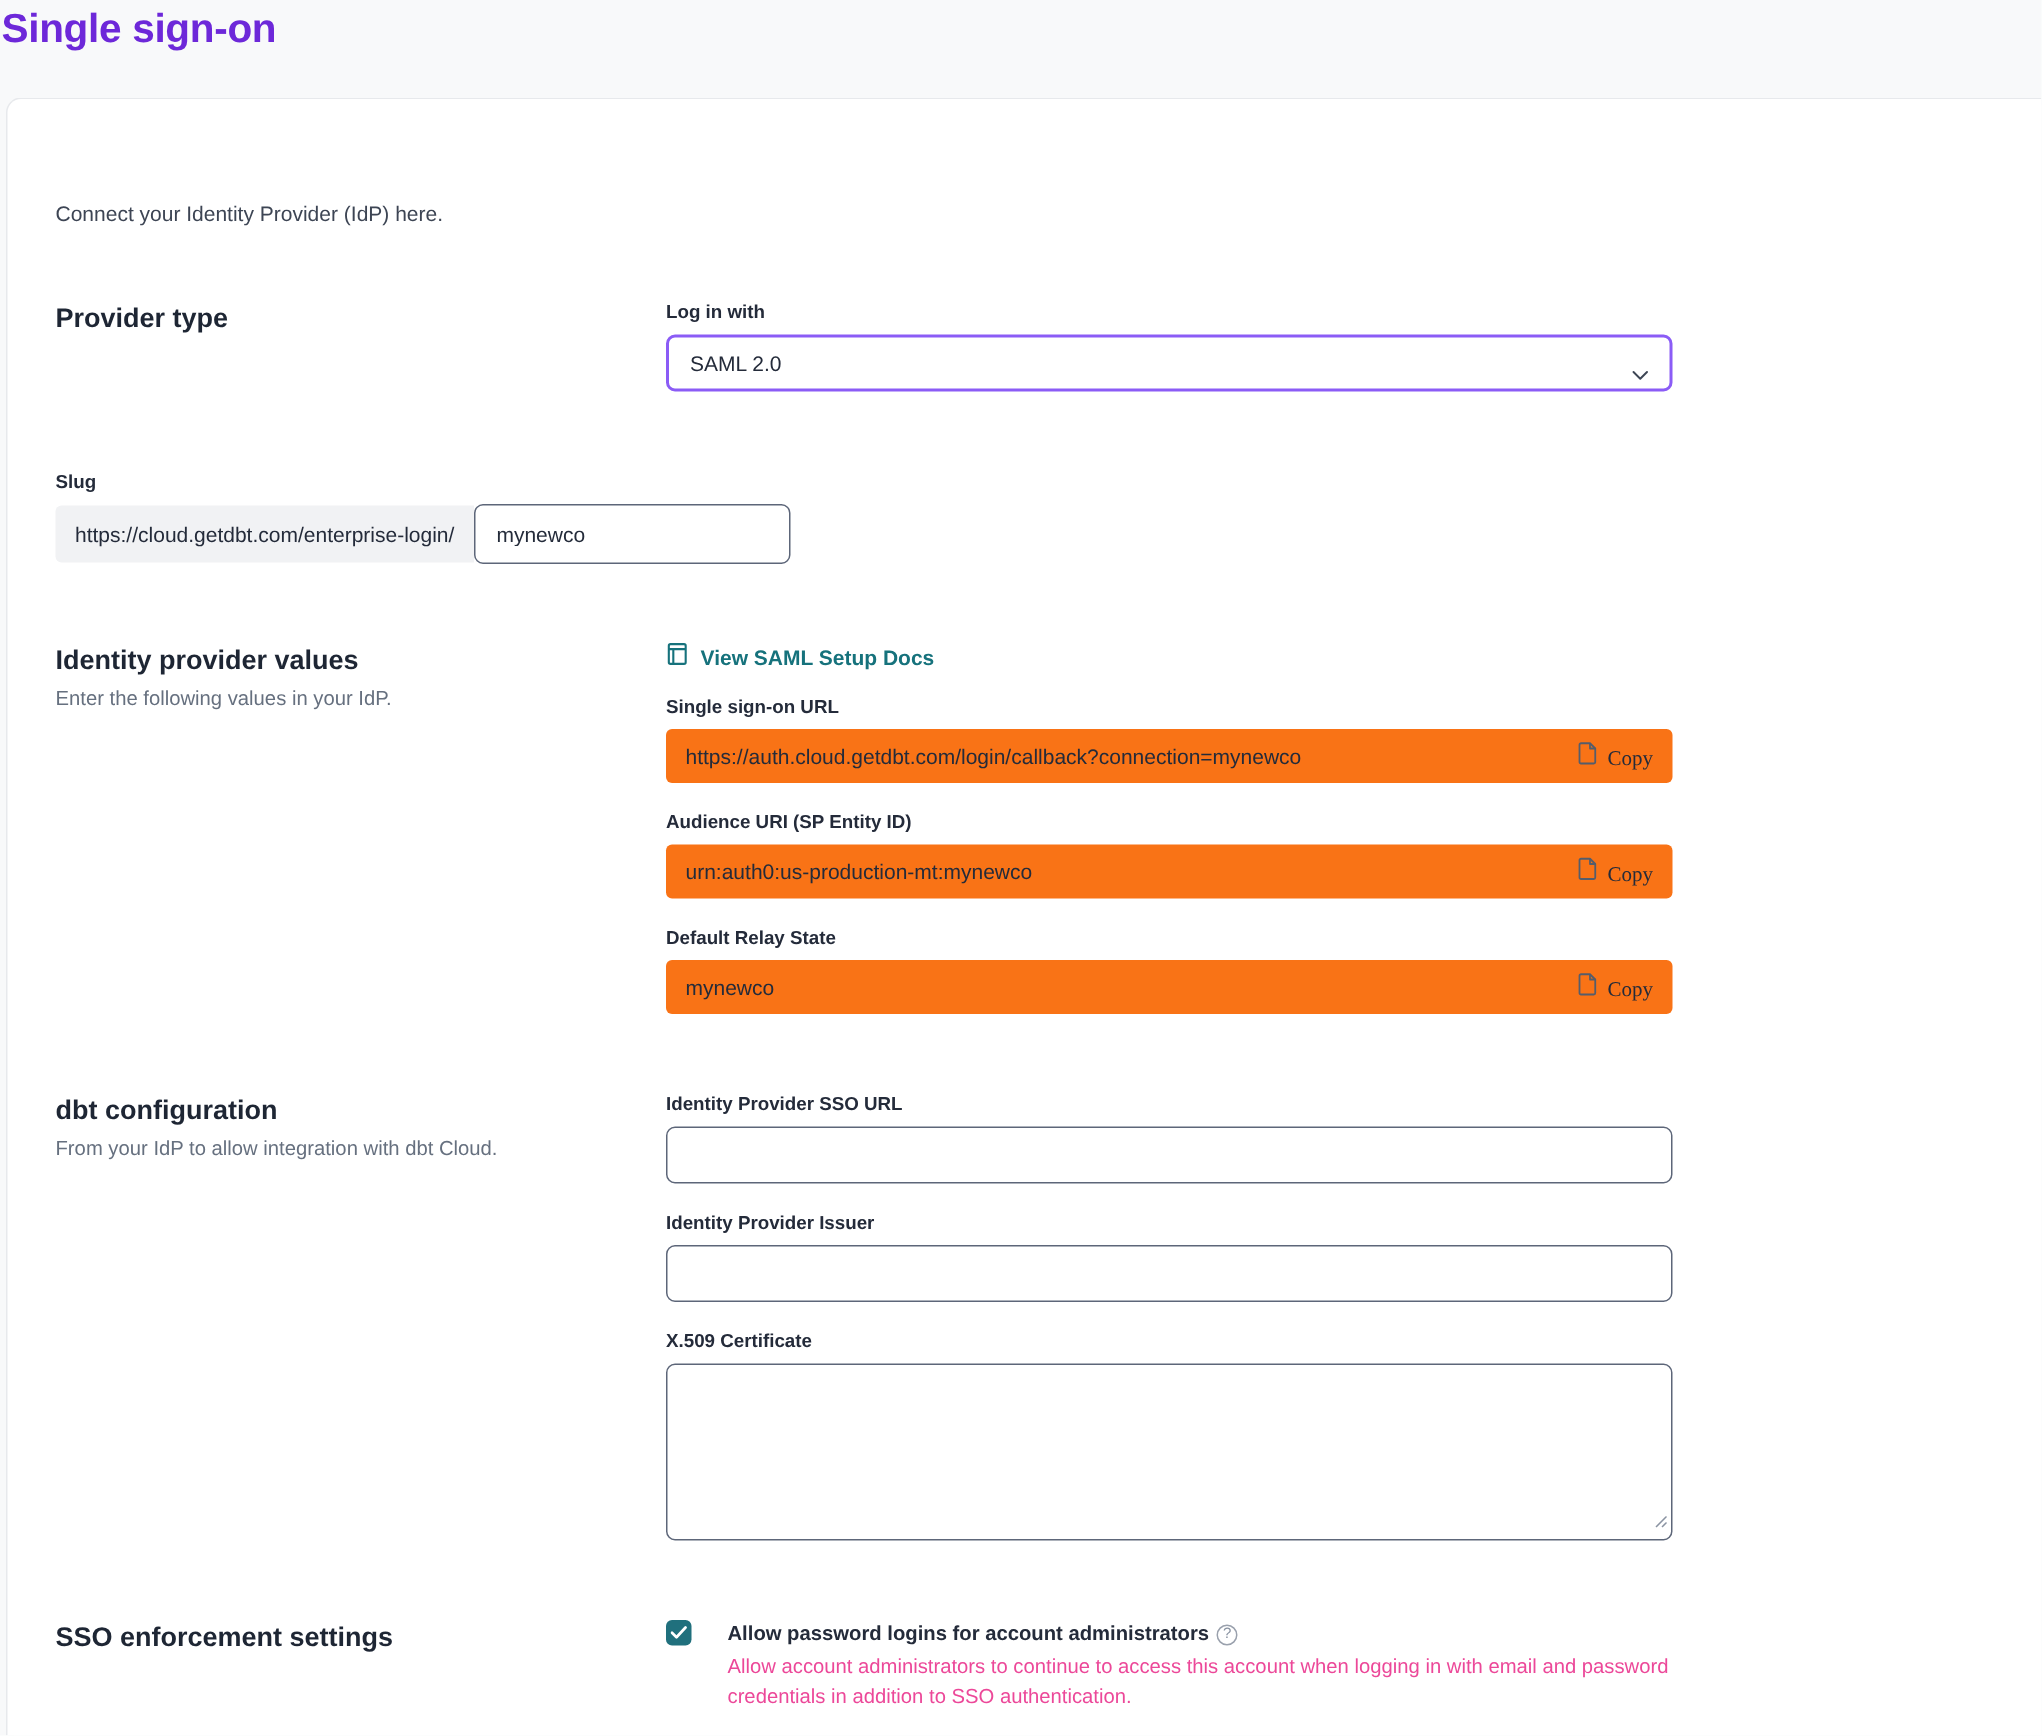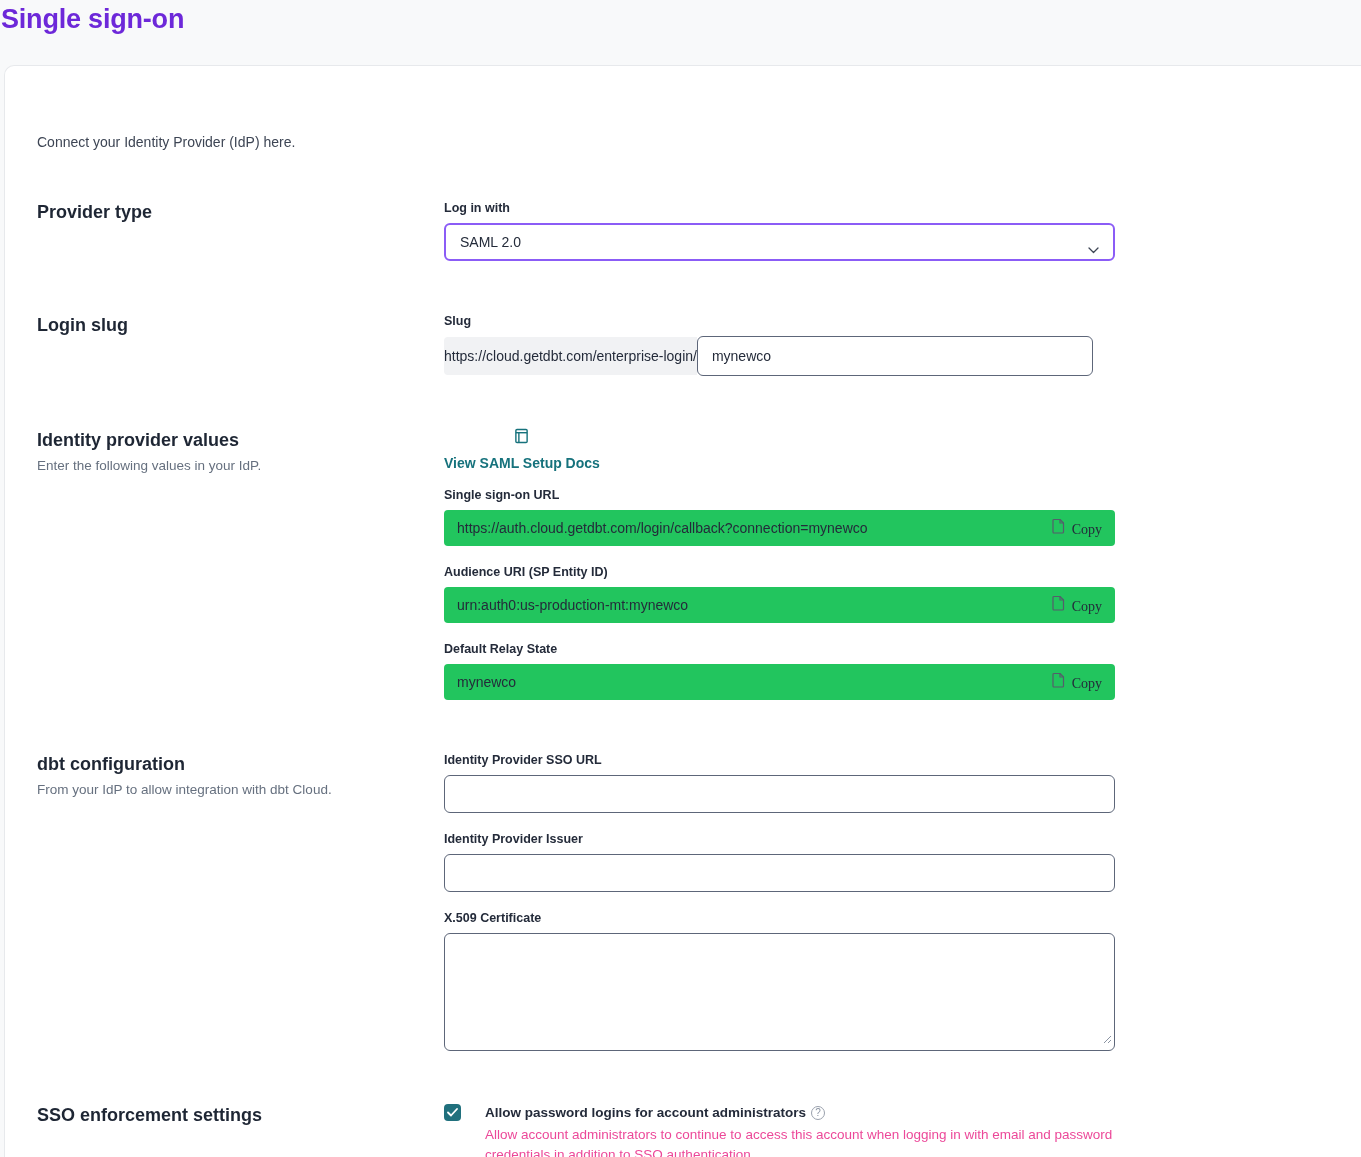--- a/index.html
+++ b/index.html
@@ -81,21 +81,21 @@
     right:14px;
     top:16px;
   }
   .slug-row { display:flex; align-items:center; }
   .slug-prefix {
     height:38px;
     background:#f1f2f4;
     border-radius:4px 0 0 4px;
     display:flex;
     align-items:center;
-    padding:0 0;
+    padding:0 13px;
     font-size:14px;
     color:#242b3a;
     white-space:nowrap;
   }
   .slug-input {
     width:396px;
     height:40px;
     border:1px solid #5d6679;
     border-radius:6px;
     font-family:"Liberation Sans", sans-serif;
@@ -108,28 +108,27 @@
   .docs-link {
     display:inline-flex;
     align-items:center;
     gap:8px;
     font-size:14px;
     font-weight:700;
     color:#16727c;
     text-decoration:none;
     margin-bottom:16px;
     cursor:pointer;
-    flex-direction:column;
   }
   .copy-field { margin-bottom:18px; }
   .copy-field:last-child { margin-bottom:0; }
   .copy-row {
     width:671px;
     height:36px;
-    background:#22c55e;
+    background:#f97316;
     border-radius:4px;
     display:flex;
     align-items:center;
     justify-content:space-between;
     padding:0 13px;
     gap:16px;
   }
   .copy-value { font-size:14px; color:#242b3a; }
   .copy-btn {
     display:flex;
@@ -247,23 +246,20 @@
         <span class="chev">
           <svg width="11" height="7" viewBox="0 0 11 7">
               <polyline points="1,1 5.5,5.5 10,1" fill="none" stroke="#3d4554" stroke-width="1.3" stroke-linecap="round" stroke-linejoin="round"></polyline>
             </svg>
         </span>
       </div>
     </div>
   </div>
 
   <div class="section">
-    <div>
-      <div class="section-heading">Login slug</div>
-    </div>
     <div>
       <label class="field-label">Slug</label>
       <div class="slug-row">
         <div class="slug-prefix">https://cloud.getdbt.com/enterprise-login/</div>
         <input class="slug-input" type="text" value="mynewco" style="">
       </div>
     </div>
   </div>
 
   <div class="section">

